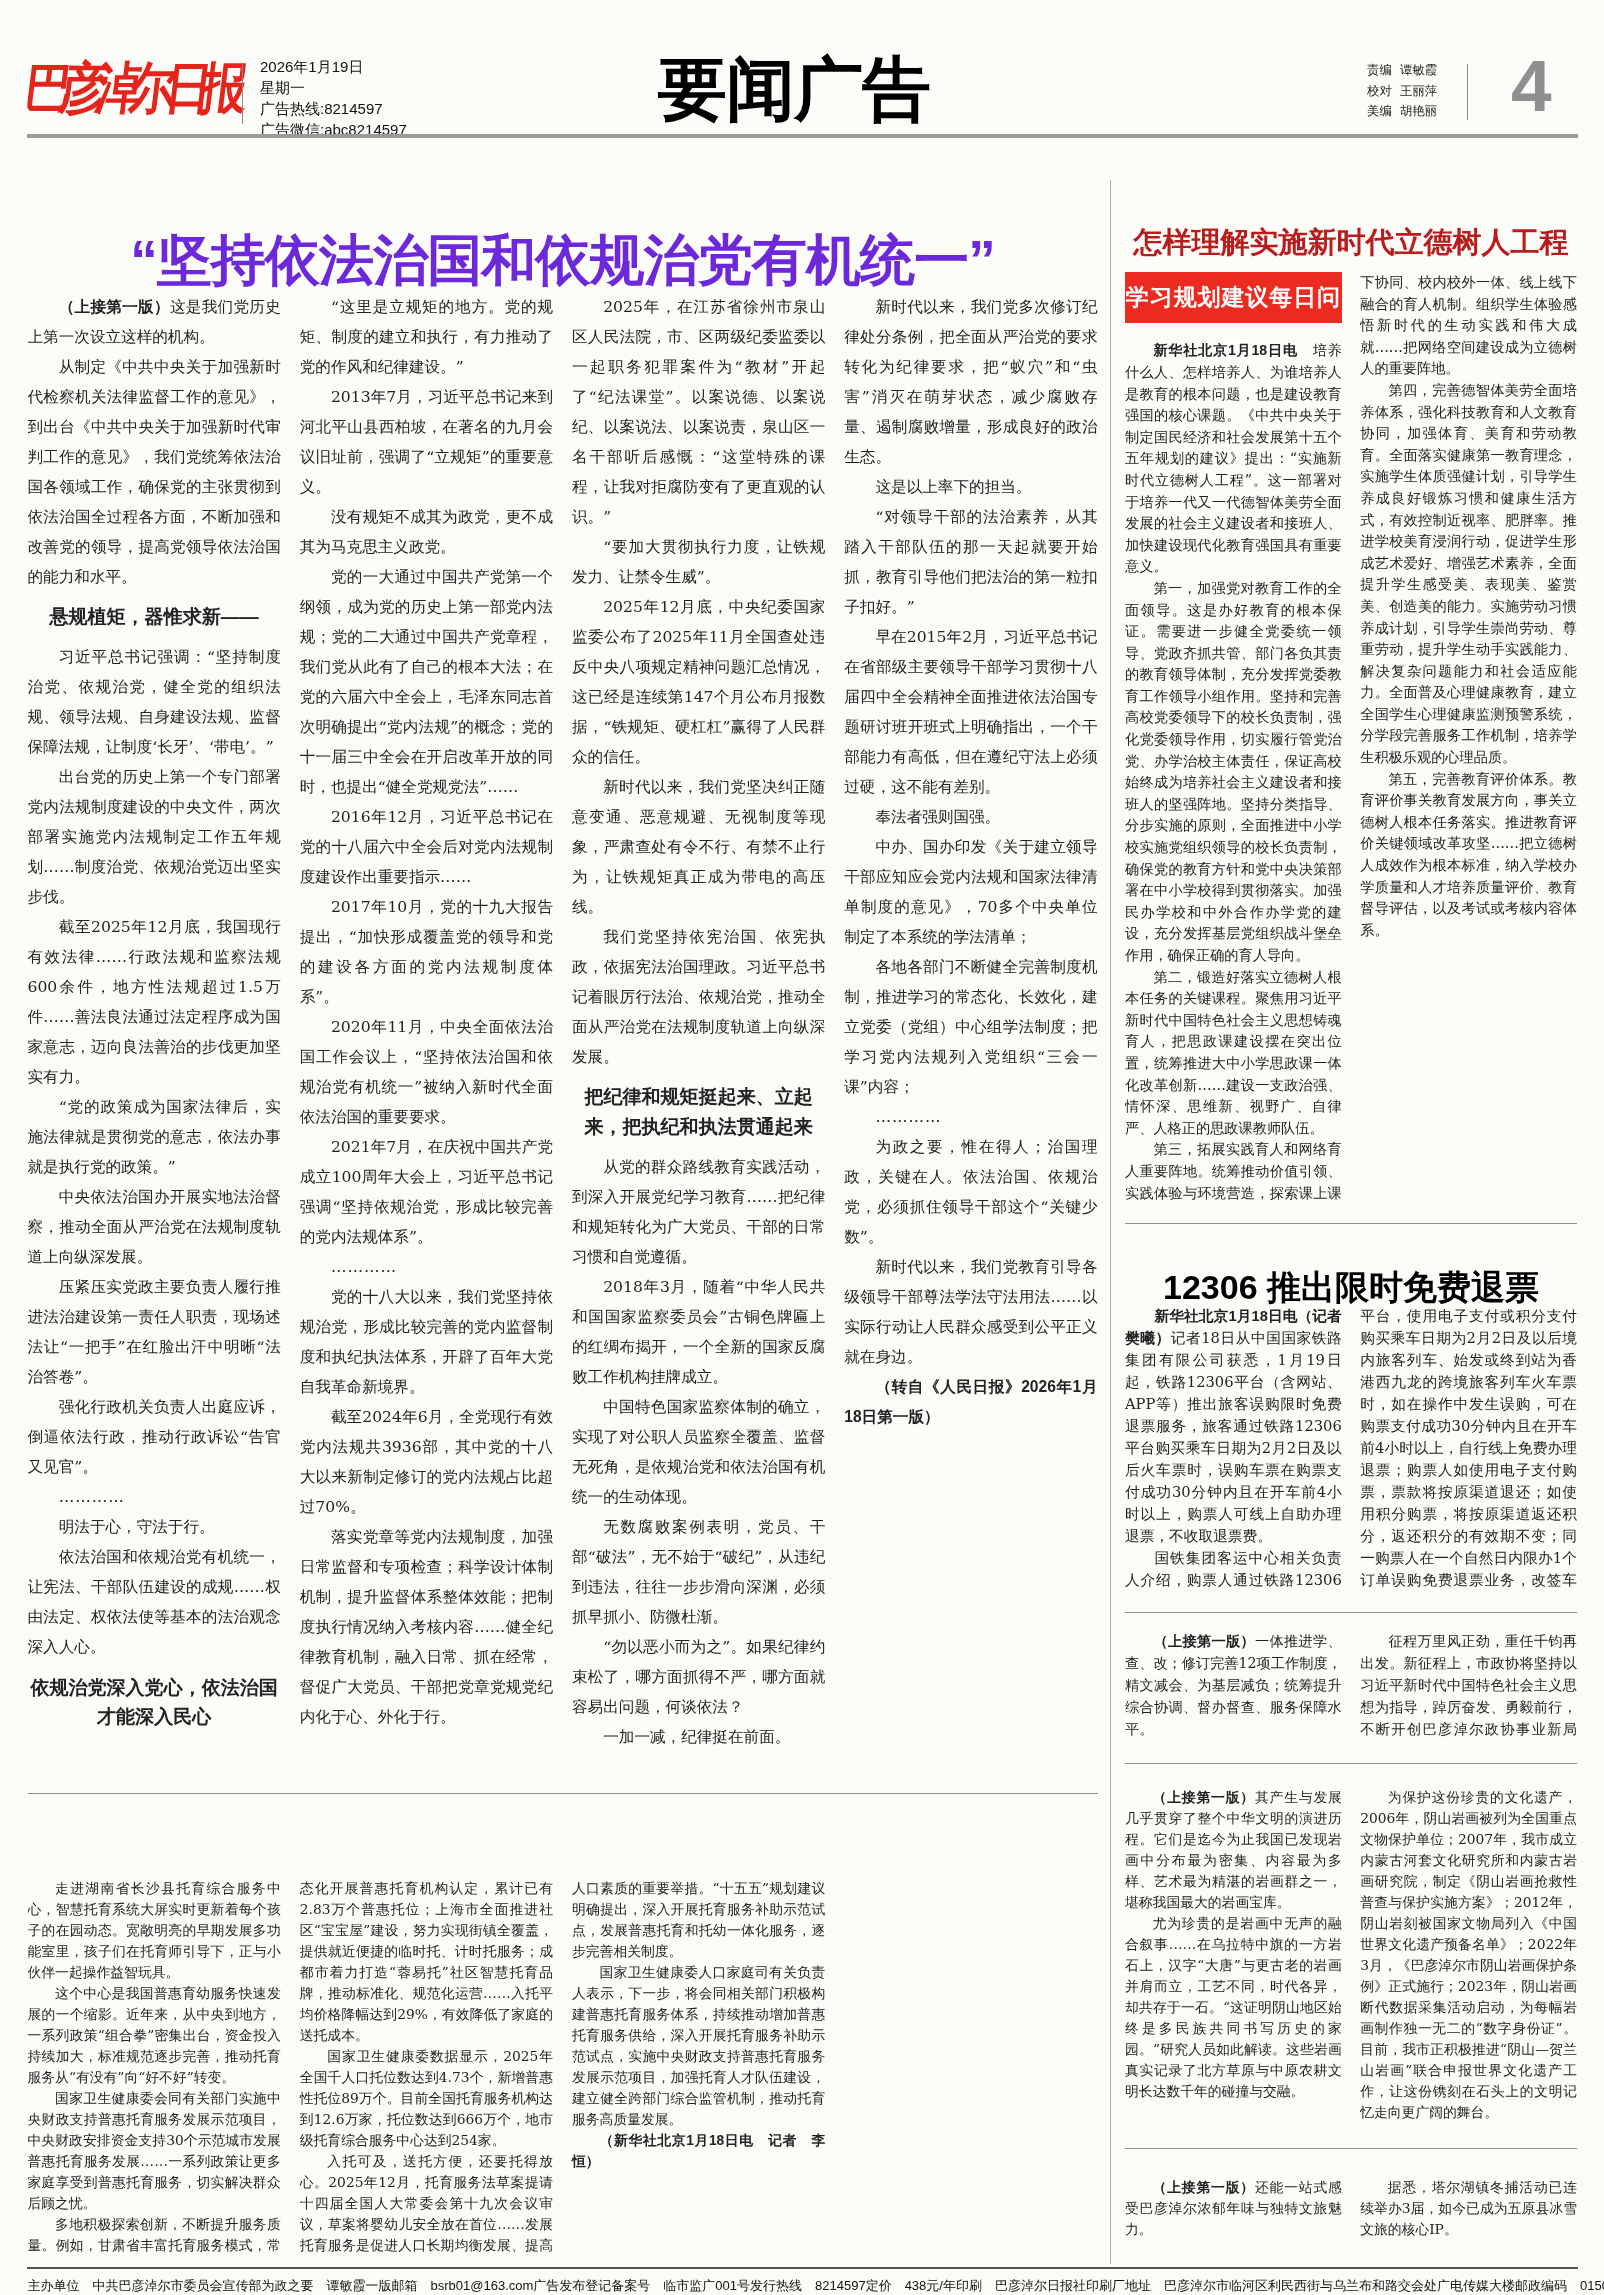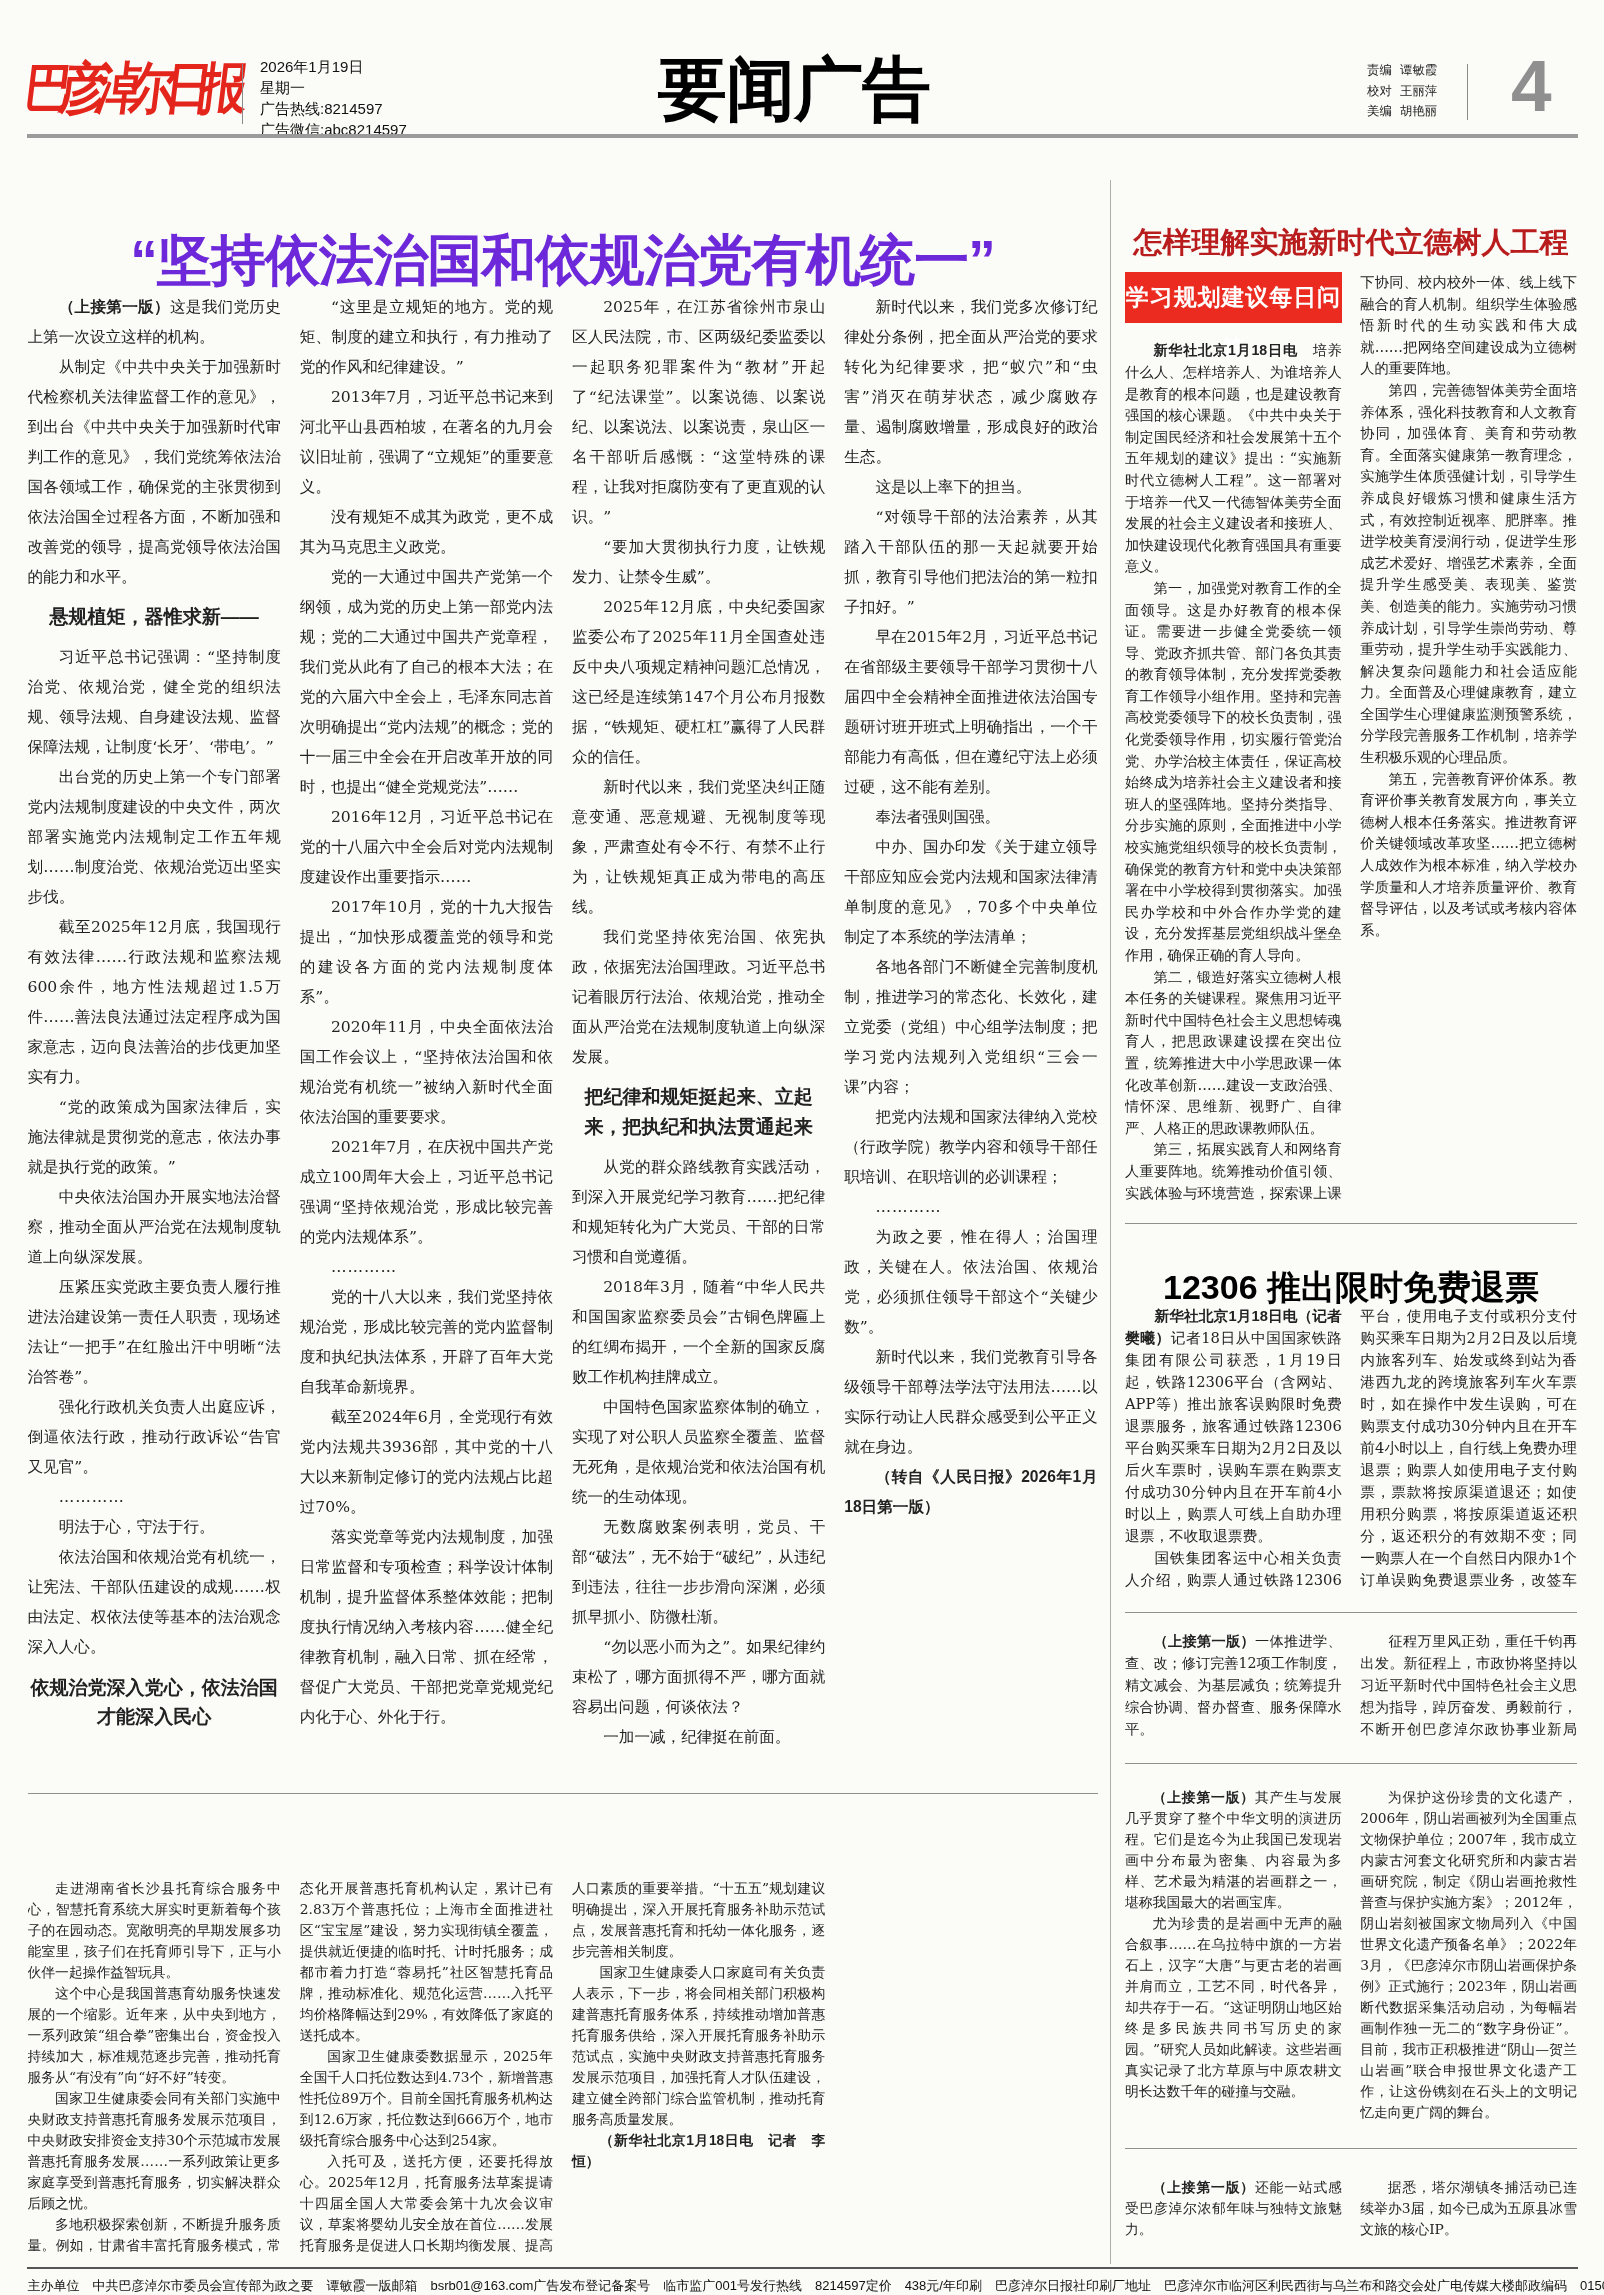--- a/index.html
+++ b/index.html
@@ -137,21 +137,20 @@
       <p class="para normal">无数腐败案例表明，党员、干部“破法”，无不始于“破纪”，从违纪到违法，往往一步步滑向深渊，必须抓早抓小、防微杜渐。</p>
       <p class="para normal">“勿以恶小而为之”。如果纪律约束松了，哪方面抓得不严，哪方面就容易出问题，何谈依法？</p>
       <p class="para normal">一加一减，纪律挺在前面。</p>
       <p class="para normal">新时代以来，我们党多次修订纪律处分条例，把全面从严治党的要求转化为纪律要求，把“蚁穴”和“虫害”消灭在萌芽状态，减少腐败存量、遏制腐败增量，形成良好的政治生态。</p>
       <p class="para normal">这是以上率下的担当。</p>
       <p class="para normal">“对领导干部的法治素养，从其踏入干部队伍的那一天起就要开始抓，教育引导他们把法治的第一粒扣子扣好。”</p>
       <p class="para normal">早在2015年2月，习近平总书记在省部级主要领导干部学习贯彻十八届四中全会精神全面推进依法治国专题研讨班开班式上明确指出，一个干部能力有高低，但在遵纪守法上必须过硬，这不能有差别。</p>
       <p class="para normal">奉法者强则国强。</p>
       <p class="para normal">中办、国办印发《关于建立领导干部应知应会党内法规和国家法律清单制度的意见》，70多个中央单位制定了本系统的学法清单；</p>
       <p class="para normal">各地各部门不断健全完善制度机制，推进学习的常态化、长效化，建立党委（党组）中心组学法制度；把学习党内法规列入党组织“三会一课”内容；</p>
-      <p class="para normal">把党内法规和国家法律纳入党校（行政学院）教学内容和领导干部任职培训、在职培训的必训课程；</p>
       <p class="para dots">…………</p>
       <p class="para normal">为政之要，惟在得人；治国理政，关键在人。依法治国、依规治党，必须抓住领导干部这个“关键少数”。</p>
       <p class="para normal">新时代以来，我们党教育引导各级领导干部尊法学法守法用法……以实际行动让人民群众感受到公平正义就在身边。</p>
       <p class="para credit">（转自《人民日报》2026年1月18日第一版）</p>
     </div>
 
   <div class="rule" style="left:27.5px;top:1793px;width:1070px;"></div>
 
   <div class="body-cols bottom-body">
       <p class="para normal">走进湖南省长沙县托育综合服务中心，智慧托育系统大屏实时更新着每个孩子的在园动态。宽敞明亮的早期发展多功能室里，孩子们在托育师引导下，正与小伙伴一起操作益智玩具。</p>

